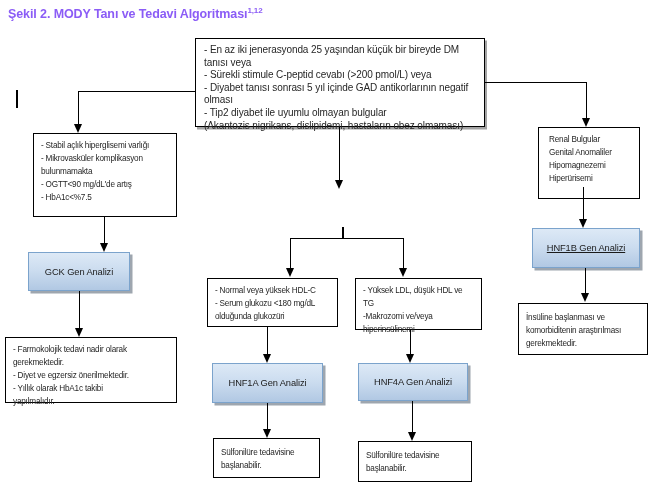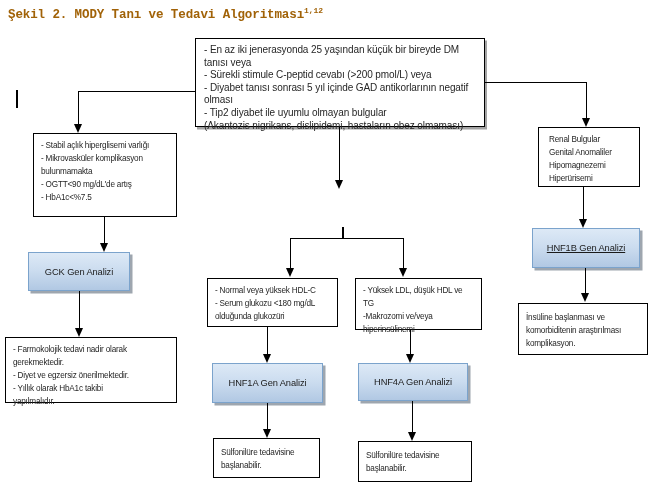--- a/index.html
+++ b/index.html
@@ -1,23 +1,22 @@
 <!DOCTYPE html>
 <html><head>
 <meta charset="utf-8">
 <style>
   html,body{margin:0;padding:0;background:#fff;}
   #stage{
     position:relative;width:663px;height:485px;background:#ffffff;overflow:hidden;
     font-family:"Liberation Sans", sans-serif;color:#212121;
   }
   .title{
-    position:absolute;left:8px;top:6px;font-size:12.5px;font-weight:bold;color:#a16207;
+    position:absolute;left:8px;top:6px;font-size:12.5px;font-weight:bold;color:#8b5cf6;
     letter-spacing:-0.1px;
-    font-family:Liberation Mono, monospace;
   }
   .title sup{font-size:8px;}
   
   .wbox{
     position:absolute;box-sizing:border-box;background:#fff;border:1.5px solid #000;
     font-size:8.2px;line-height:13px;letter-spacing:-0.2px;color:#262626;
     white-space:pre-line;padding:5px 6px 3px 7px;
   }
   .wbox.big{font-size:10px;line-height:12.6px;letter-spacing:-0.1px;padding:5px 8px 3px 8px;
     box-shadow:2px 2.5px 0 #a3a3a3;}
@@ -109,30 +108,30 @@
   <div class="line" style="left:267px;top:403px;width:1.4px;height:27px;"></div>
   <div class="arrow-down" style="left:263.2px;top:429px;"></div>
   <div class="line" style="left:412px;top:401px;width:1.4px;height:32px;"></div>
   <div class="arrow-down" style="left:408.2px;top:432px;"></div>
 
   <div class="wbox" style="left:213px;top:438px;width:107px;height:40px;padding-top:7px;">Sülfonilüre tedavisine
 başlanabilir.</div>
   <div class="wbox" style="left:358px;top:441px;width:114px;height:41px;padding-top:7px;">Sülfonilüre tedavisine
 başlanabilir.</div>
 
-  <div class="wbox" style="left:538px;top:127px;width:102px;height:60px;padding-left:10px;">Renal Bulgular
+  <div class="wbox" style="left:538px;top:127px;width:102px;height:72px;padding-left:10px;">Renal Bulgular
 Genital Anomaliler
 Hipomagnezemi
 Hiperürisemi</div>
 
   <div class="line" style="left:583px;top:187px;width:1.4px;height:33px;"></div>
   <div class="arrow-down" style="left:579.2px;top:219px;"></div>
 
   <div class="gbox" style="left:532px;top:228px;width:108px;height:40px;text-decoration:underline;">HNF1B Gen Analizi</div>
 
   <div class="line" style="left:585px;top:268px;width:1.4px;height:26px;"></div>
   <div class="arrow-down" style="left:581.2px;top:293px;"></div>
 
   <div class="wbox" style="left:518px;top:303px;width:130px;height:52px;padding-top:7px;">İnsüline başlanması ve
 komorbiditenin araştırılması
-komplikasyon.</div>
+gerekmektedir.</div>
 
 </div>
 
 </body></html>

